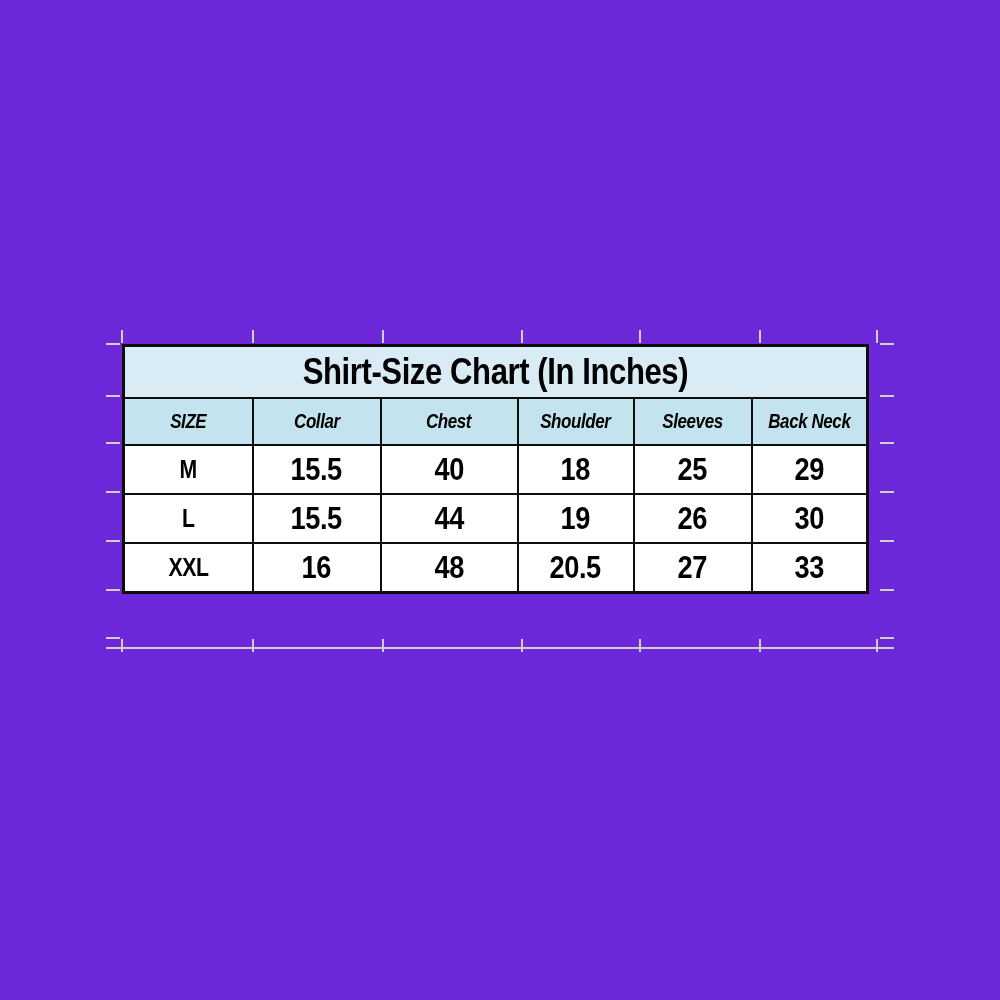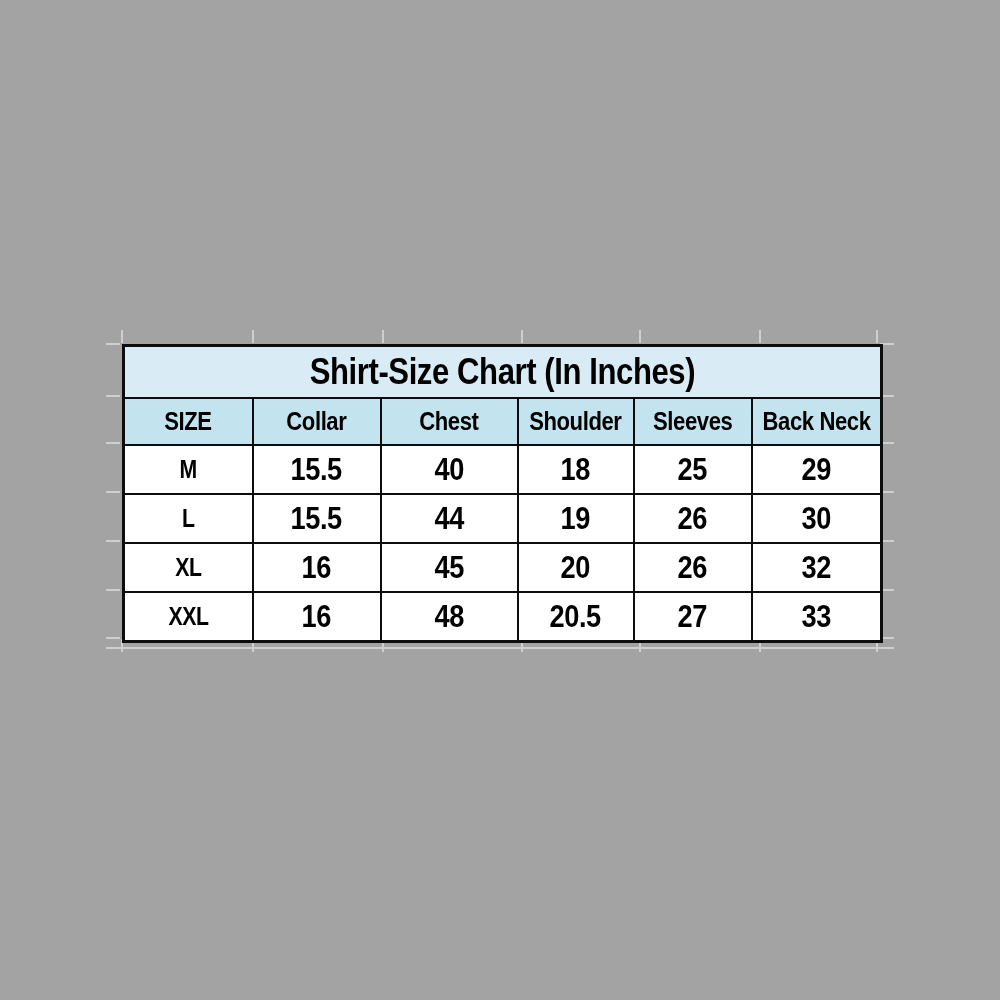--- a/index.html
+++ b/index.html
@@ -10,21 +10,21 @@
   body {
     width: 1000px;
     height: 1000px;
     position: relative;
     font-family: "Liberation Sans", sans-serif;
     color: #000;
   }
   .canvas {
     position: absolute;
     inset: 0;
-    background: #a3a3a3;
+    background: #6d28d9;
   }
   
   .table-wrap {
     position: absolute;
     left: 122px;
     top: 344px;
   }
   table.size-chart {
     border-collapse: collapse;
     table-layout: fixed;
@@ -41,22 +41,23 @@
   .title-row td {
     height: 50px;
     background: var(--title-bg, #d9ecf5);
     font-size: 37px;
     font-weight: bold;
     padding-left: 96px; 
   }
   .header-row td {
     height: 45px;
     background: var(--header-bg, #c3e4ee);
-    font-size: 26px;
+    font-size: 20px;
     font-weight: bold;
+    font-style: italic;
   }
   .data-row td {
     height: 47px;
     background: #ffffff;
     font-size: 32px;
     font-weight: bold;
   }
   .data-row td.size-col { font-size: 25px; }
   
   .cnd {
@@ -147,28 +148,20 @@
         </tr>
         <tr class="data-row">
           <td class="size-col"><span class="cnd">L</span></td>
           <td><span class="cnd">15.5</span></td>
           <td><span class="cnd">44</span></td>
           <td><span class="cnd">19</span></td>
           <td><span class="cnd">26</span></td>
           <td><span class="cnd">30</span></td>
         </tr>
         <tr class="data-row">
-          <td class="size-col"><span class="cnd">XL</span></td>
-          <td><span class="cnd">16</span></td>
-          <td><span class="cnd">45</span></td>
-          <td><span class="cnd">20</span></td>
-          <td><span class="cnd">26</span></td>
-          <td><span class="cnd">32</span></td>
-        </tr>
-        <tr class="data-row">
           <td class="size-col"><span class="cnd">XXL</span></td>
           <td><span class="cnd">16</span></td>
           <td><span class="cnd">48</span></td>
           <td><span class="cnd">20.5</span></td>
           <td><span class="cnd">27</span></td>
           <td><span class="cnd">33</span></td>
         </tr>
       </tbody>
     </table>
   </div>

